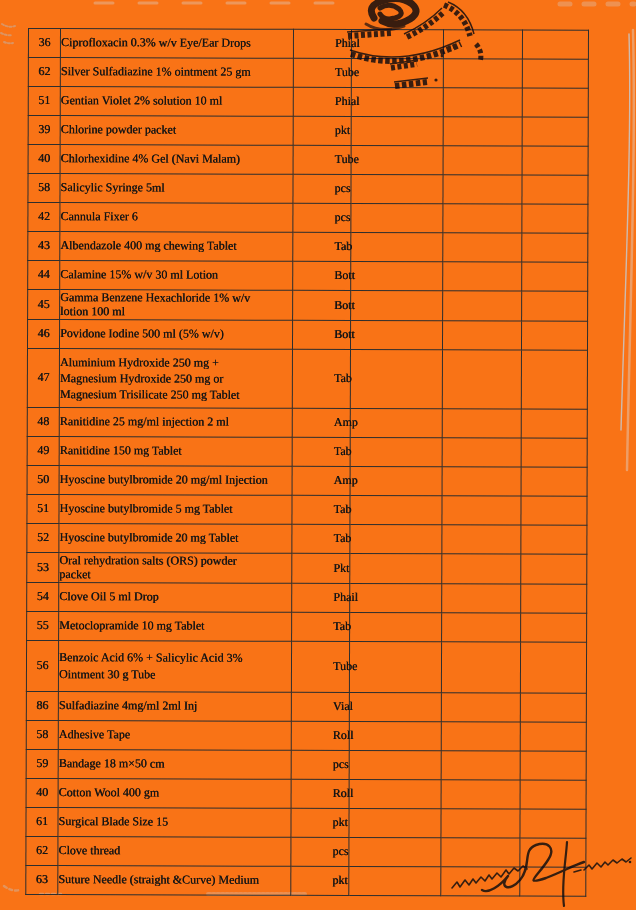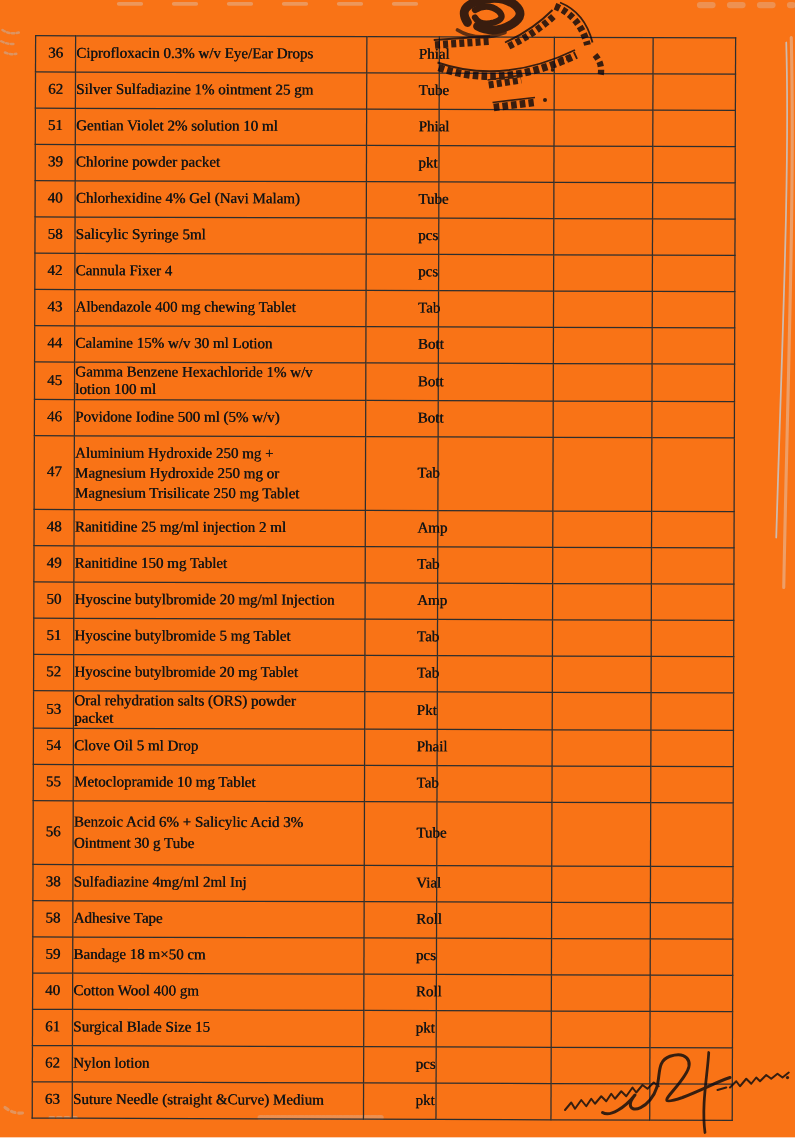--- a/index.html
+++ b/index.html
@@ -106,21 +106,21 @@
         <tr data-no="41">
           <td class="num">58</td>
           <td class="desc">Salicylic Syringe 5ml</td>
           <td class="unit">pcs</td>
           <td class="blank"></td>
           <td class="blank"></td>
           <td class="blank"></td>
         </tr>
         <tr data-no="42">
           <td class="num">42</td>
-          <td class="desc">Cannula Fixer 4</td>
+          <td class="desc">Cannula Fixer 6</td>
           <td class="unit">pcs</td>
           <td class="blank"></td>
           <td class="blank"></td>
           <td class="blank"></td>
         </tr>
         <tr data-no="43">
           <td class="num">43</td>
           <td class="desc">Albendazole 400 mg chewing Tablet</td>
           <td class="unit">Tab</td>
           <td class="blank"></td>
@@ -230,21 +230,21 @@
         <tr data-no="56">
           <td class="num">56</td>
           <td class="desc">Benzoic Acid 6% + Salicylic Acid 3%
 Ointment 30 g Tube</td>
           <td class="unit">Tube</td>
           <td class="blank"></td>
           <td class="blank"></td>
           <td class="blank"></td>
         </tr>
         <tr data-no="57">
-          <td class="num">38</td>
+          <td class="num">86</td>
           <td class="desc">Sulfadiazine 4mg/ml 2ml Inj</td>
           <td class="unit">Vial</td>
           <td class="blank"></td>
           <td class="blank"></td>
           <td class="blank"></td>
         </tr>
         <tr data-no="58">
           <td class="num">58</td>
           <td class="desc">Adhesive Tape</td>
           <td class="unit">Roll</td>
@@ -271,21 +271,21 @@
         <tr data-no="61">
           <td class="num">61</td>
           <td class="desc">Surgical Blade Size 15</td>
           <td class="unit">pkt</td>
           <td class="blank"></td>
           <td class="blank"></td>
           <td class="blank"></td>
         </tr>
         <tr data-no="62">
           <td class="num">62</td>
-          <td class="desc">Nylon lotion</td>
+          <td class="desc">Clove thread</td>
           <td class="unit">pcs</td>
           <td class="blank"></td>
           <td class="blank"></td>
           <td class="blank"></td>
         </tr>
         <tr data-no="63">
           <td class="num">63</td>
           <td class="desc">Suture Needle (straight &amp;Curve) Medium</td>
           <td class="unit">pkt</td>
           <td class="blank"></td>

